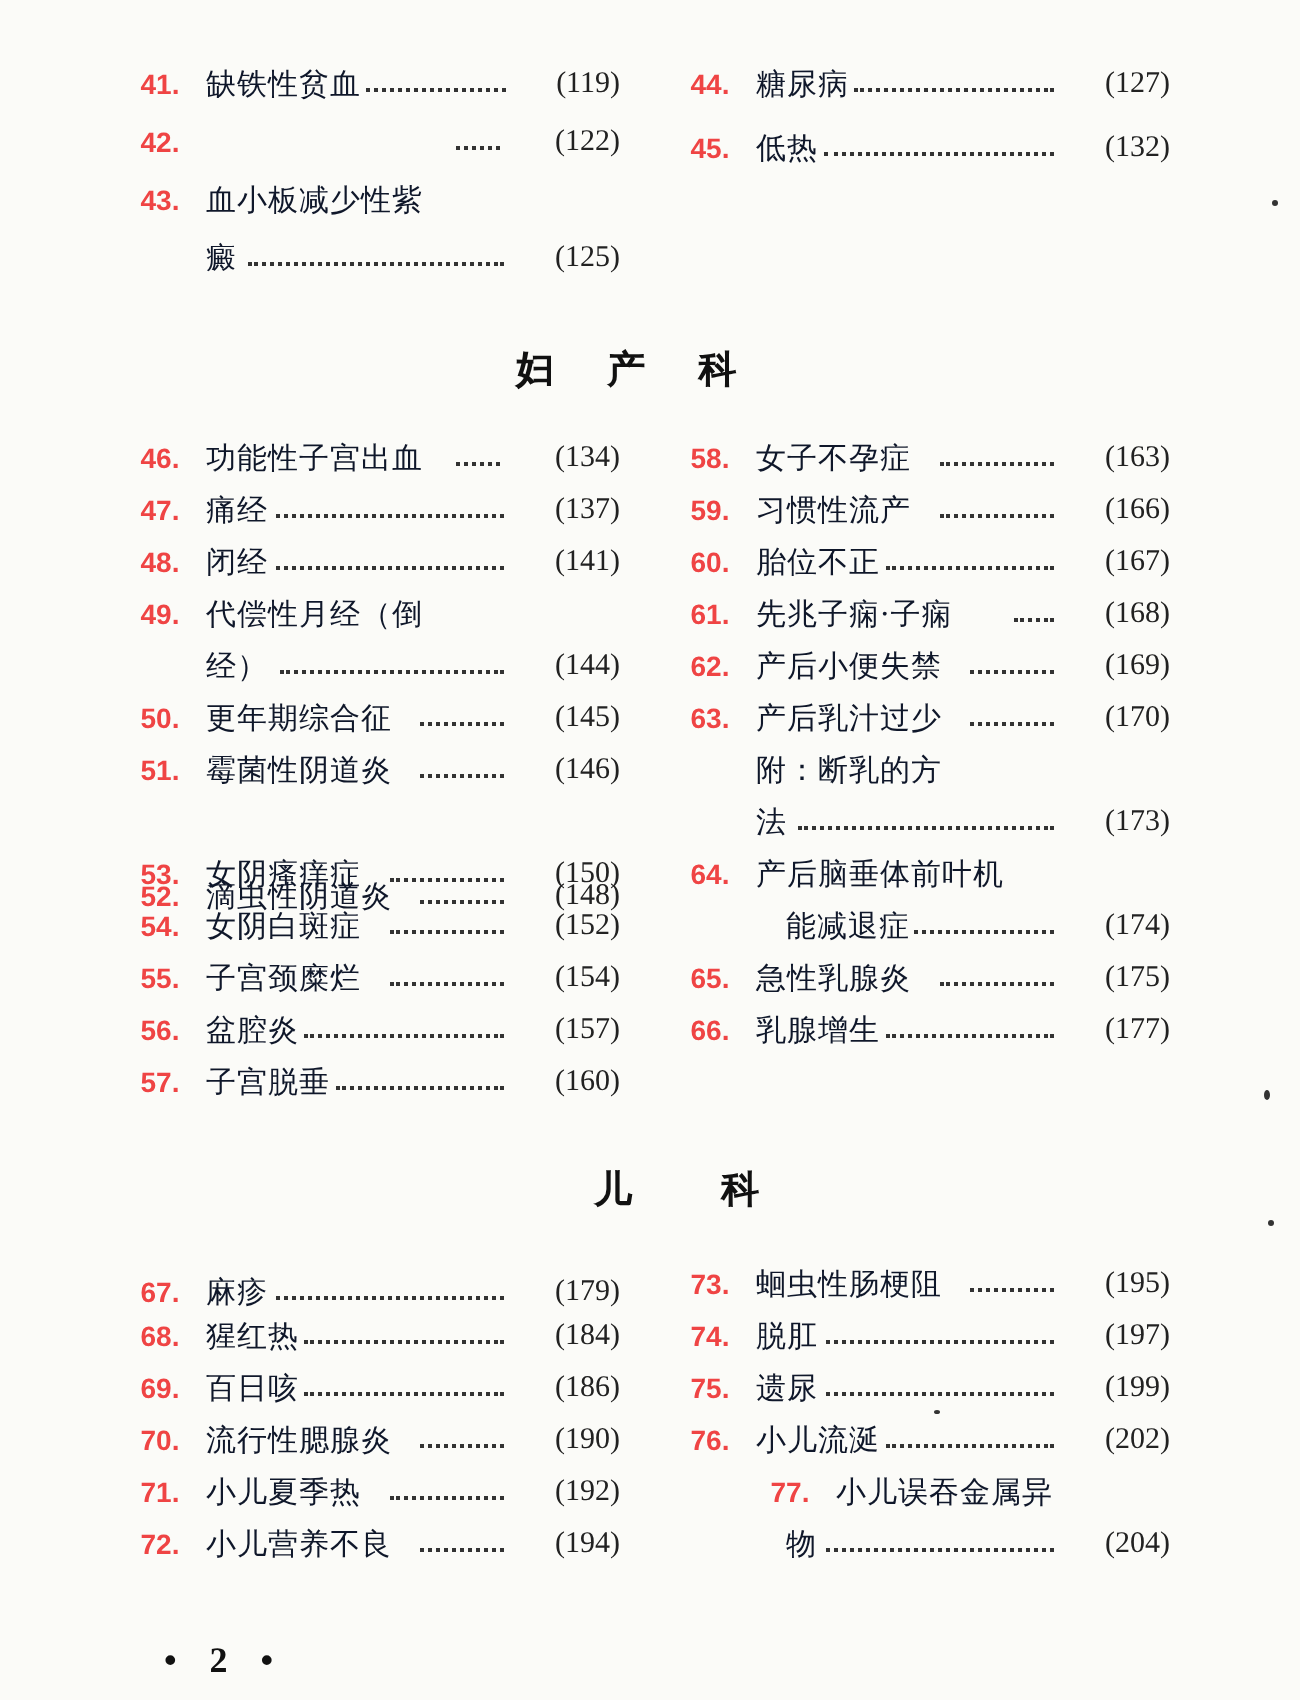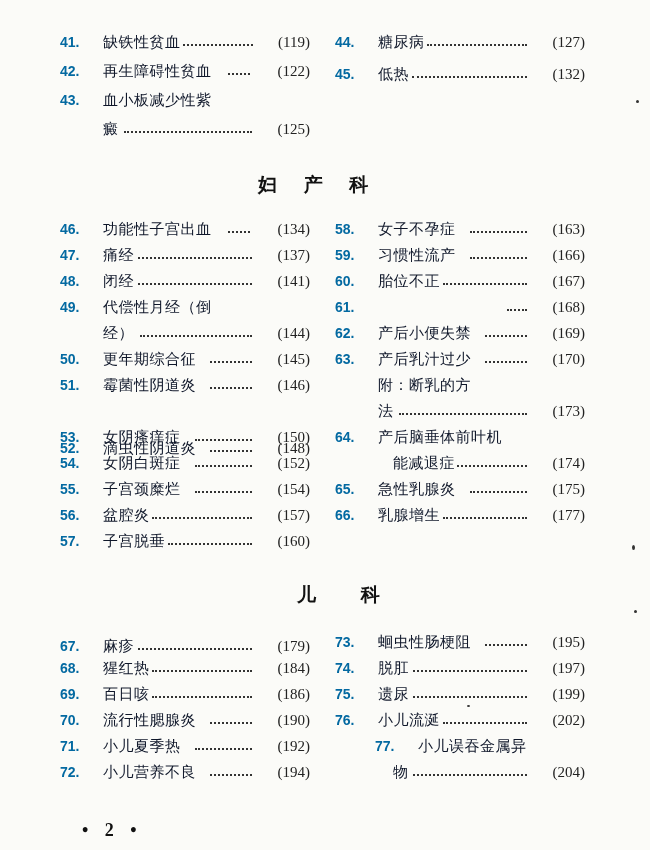--- a/index.html
+++ b/index.html
@@ -29,21 +29,22 @@
       white-space: nowrap;
     }
     .num {
       position: absolute;
       left: 0;
       top: 0;
       width: 40px;
       font-family: "Liberation Sans", "DejaVu Sans", sans-serif;
       font-weight: bold;
       font-size: 14px;
-      color: #0369a1;
+      color: #ef4444;
+      text-align: center;
     }
     .title {
       position: absolute;
       left: 43px;
       top: 0;
       color: #0f172a;
       letter-spacing: 0.5px;
     }
     .title.indent {
       left: 58px;
@@ -96,21 +97,20 @@
 
 <div class="col" style="left:60px; top:30px;">
   <div class="row" style="top:0;">
     <span class="num">41.</span>
     <span class="title">缺铁性贫血</span>
     <span class="leader" style="left:123px; width:70px;"></span>
     <span class="page">(119)</span>
   </div>
   <div class="row" style="top:29px;">
     <span class="num">42.</span>
-    <span class="title">再生障碍性贫血</span>
     <span class="leader" style="left:168px; width:22px;"></span>
     <span class="page">(122)</span>
   </div>
   <div class="row" style="top:58px;">
     <span class="num">43.</span>
     <span class="title">血小板减少性紫</span>
   </div>
   <div class="row" style="top:87px;">
     <span class="title">癜</span>
     <span class="leader" style="left:64px; width:128px;"></span>
@@ -231,20 +231,21 @@
     <span class="page">(166)</span>
   </div>
   <div class="row" style="top:52px;">
     <span class="num">60.</span>
     <span class="title">胎位不正</span>
     <span class="leader" style="left:108px; width:84px;"></span>
     <span class="page">(167)</span>
   </div>
   <div class="row" style="top:78px;">
     <span class="num">61.</span>
+    <span class="title">先兆子痫·子痫</span>
     <span class="leader" style="left:172px; width:20px;"></span>
     <span class="page">(168)</span>
   </div>
   <div class="row" style="top:104px;">
     <span class="num">62.</span>
     <span class="title">产后小便失禁</span>
     <span class="leader" style="left:150px; width:42px;"></span>
     <span class="page">(169)</span>
   </div>
   <div class="row" style="top:130px;">

